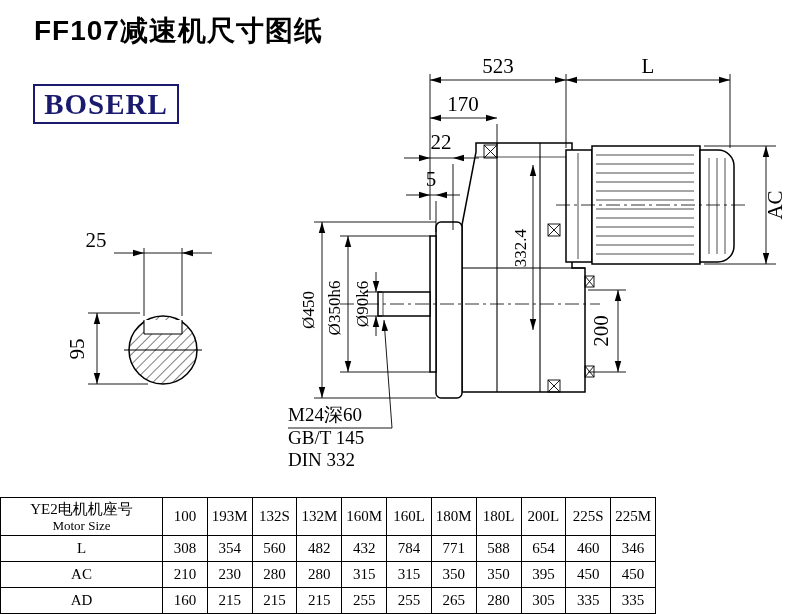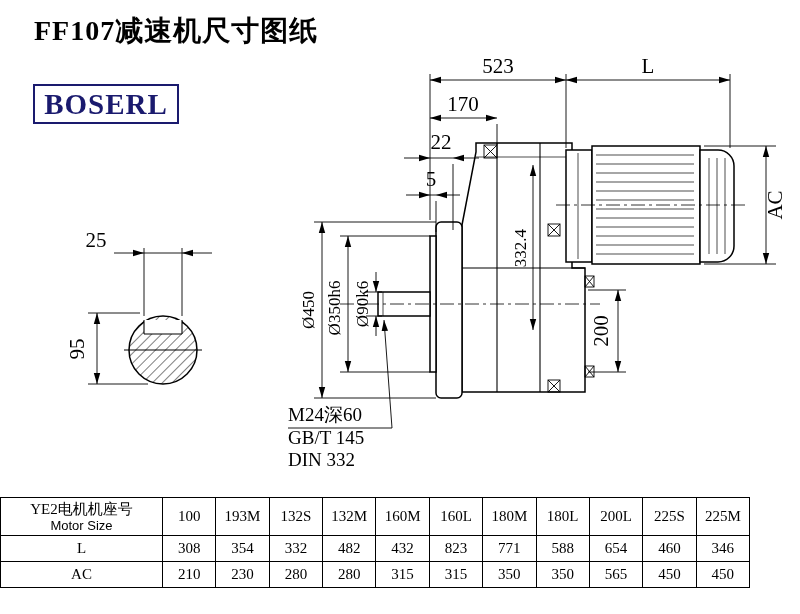--- a/index.html
+++ b/index.html
@@ -1,38 +1,38 @@
 <!DOCTYPE html>
 <html><head>
 <meta charset="utf-8">
 <style>
   html,body{margin:0;padding:0;}
   body{width:800px;height:614px;background:#fff;position:relative;overflow:hidden;
        font-family:"Liberation Sans",sans-serif;color:#000;}
-  .title{position:absolute;left:34px;top:12px;font-size:28px;font-weight:700;letter-spacing:1px;font-family:Liberation Serif, serif;}
+  .title{position:absolute;left:34px;top:12px;font-size:28px;font-weight:700;letter-spacing:1px;}
   .logo{position:absolute;left:33px;top:84px;width:146px;height:40px;box-sizing:border-box;
         border:2px solid #1a1a6e;color:#1a1a6e;font-family:"Liberation Serif",serif;
         font-weight:700;font-size:29px;display:flex;align-items:center;justify-content:center;
         letter-spacing:1px;background:#fff;}
   svg{position:absolute;left:0;top:0;}
   .ol{fill:#fff;stroke:#000;stroke-width:1.5;}
   .ln{stroke:#000;stroke-width:1.1;fill:none;}
   .tn{stroke:#000;stroke-width:0.7;fill:none;}
   .dl{stroke:#000;stroke-width:0.9;fill:none;}
   .cl{stroke:#000;stroke-width:0.8;stroke-dasharray:14 4 3 4;fill:none;}
   .dt{font-family:"Liberation Serif",serif;font-size:21px;fill:#000;}
   .ds{font-family:"Liberation Serif",serif;font-size:17px;fill:#000;}
   .nt{font-family:"Liberation Serif",serif;font-size:19px;fill:#000;}
-  table{position:absolute;top:497px;left:0;width:750px;border-collapse:collapse;
+  table{position:absolute;top:497px;left:0;width:656px;border-collapse:collapse;
         table-layout:fixed;font-family:"Liberation Serif",serif;background:#fff;}
   td,th{border:1px solid #000;text-align:center;vertical-align:middle;
         font-weight:400;padding:0;font-size:15px;}
   tr.hdr{height:38px;} tr.data{height:26px;}
   .cn{font-size:15px;line-height:18px;}
-  .en{font-size:13px;font-family:Liberation Sans, sans-serif;line-height:16px;}
+  .en{font-size:13px;font-family:Liberation Serif, serif;line-height:16px;}
 </style>
 </head>
 <body>
 
 <div class="title">FF107减速机尺寸图纸</div>
 <div class="logo">BOSERL</div>
 
 <svg width="800" height="497" viewBox="0 0 800 497">
   <defs>
     <marker id="arr" markerUnits="userSpaceOnUse" markerWidth="12" markerHeight="12" refX="11" refY="5" orient="auto-start-reverse" viewBox="0 0 12 10">
@@ -244,38 +244,52 @@
     <th>180M</th>
     <th>180L</th>
     <th>200L</th>
     <th>225S</th>
     <th>225M</th>
   </tr>
   <tr class="data">
     <th>L</th>
     <td>308</td>
     <td>354</td>
-    <td>332</td>
+    <td>560</td>
     <td>482</td>
     <td>432</td>
-    <td>823</td>
+    <td>784</td>
     <td>771</td>
     <td>588</td>
     <td>654</td>
     <td>460</td>
     <td>346</td>
   </tr>
   <tr class="data">
     <th>AC</th>
     <td>210</td>
     <td>230</td>
     <td>280</td>
     <td>280</td>
     <td>315</td>
     <td>315</td>
     <td>350</td>
     <td>350</td>
-    <td>565</td>
+    <td>395</td>
     <td>450</td>
     <td>450</td>
   </tr>
+  <tr class="data">
+    <th>AD</th>
+    <td>160</td>
+    <td>215</td>
+    <td>215</td>
+    <td>215</td>
+    <td>255</td>
+    <td>255</td>
+    <td>265</td>
+    <td>280</td>
+    <td>305</td>
+    <td>335</td>
+    <td>335</td>
+  </tr>
 </tbody>
   </table>
 
 </body></html>

